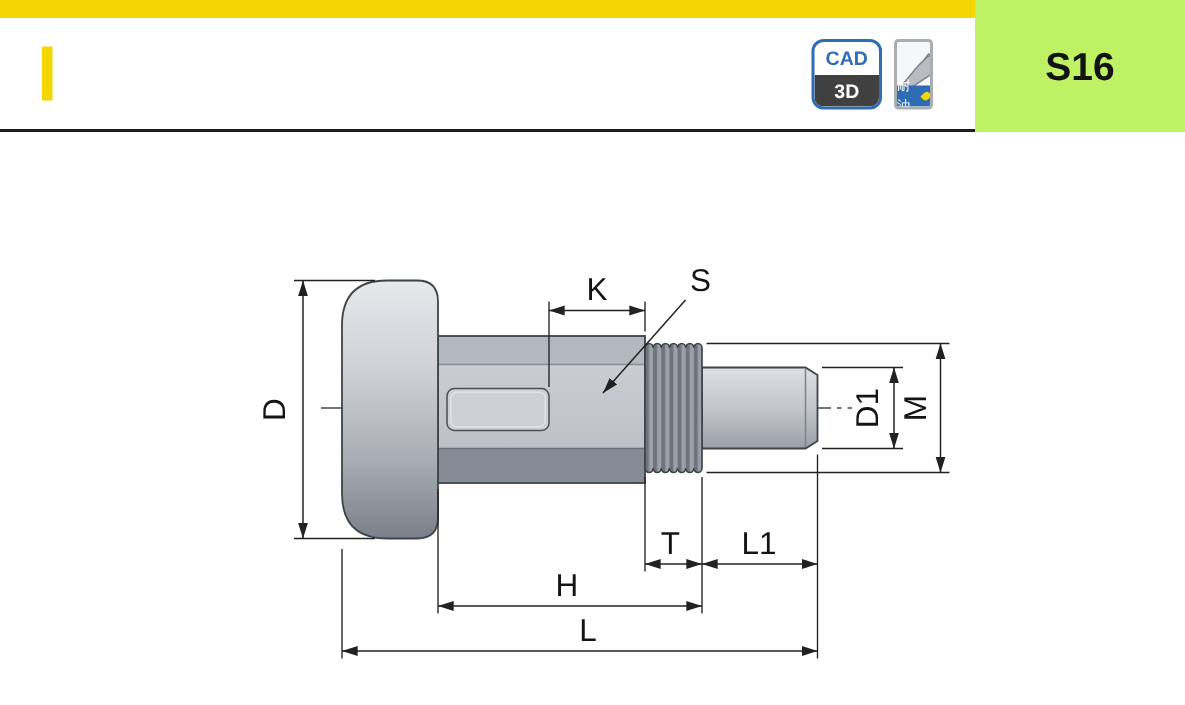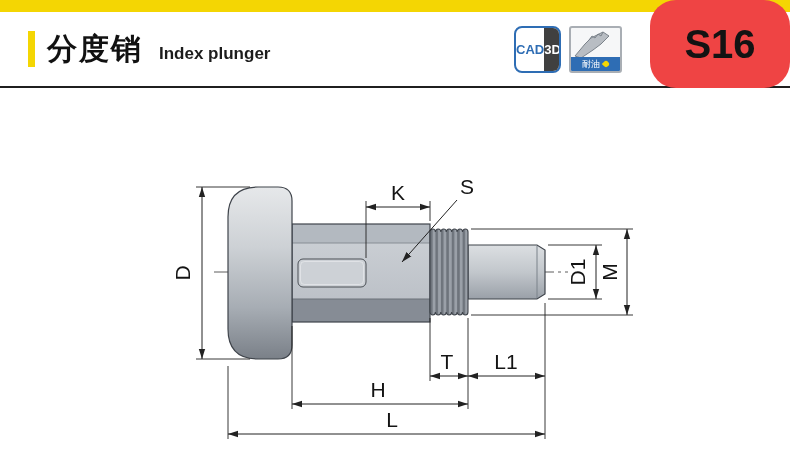--- a/index.html
+++ b/index.html
@@ -13,62 +13,58 @@
     border-bottom:2px solid #1f1f1f; box-sizing:border-box;
     display:flex; align-items:center; background:#fff;
   }
   .accent-bar { width:7px; height:36px; background:#f4d603; margin-left:28px; }
   .titles { display:flex; align-items:baseline; gap:16px; margin-left:12px; }
   .title-zh { font-size:30px; font-weight:bold; color:#111; letter-spacing:2px; }
   .title-en { font-size:17px; font-weight:bold; color:#1c1c1c; }
   .badges { position:absolute; right:168px; top:14px; display:flex; gap:8px; }
   .cad-badge {
     width:47px; height:47px; border:2px solid #2e6db4; border-radius:8px;
-    overflow:hidden; background:#fff; display:flex; 
+    overflow:hidden; background:#fff; display:flex; flex-direction:column;
     box-sizing:border-box; cursor:pointer;
   }
   .cad-top { flex:1; display:flex; align-items:center; justify-content:center;
     color:#2e6db4; font-weight:bold; font-size:13px; }
   .cad-bottom { flex:1; display:flex; align-items:center; justify-content:center;
     background:#404040; color:#fff; font-weight:bold; font-size:13px; }
   .tool-badge {
-    width:53px; height:47px; border:2px solid #a9aeb4; border-radius:3px;
+    width:26px; height:47px; border:2px solid #a9aeb4; border-radius:3px;
     background:#f6f7f8; position:relative; box-sizing:border-box; overflow:hidden;
   }
   .oil-label {
     position:absolute; bottom:0; left:0; right:0; height:14px; background:#2e6db4;
     color:#fff; font-size:9px; display:flex; align-items:center; justify-content:center; gap:3px;
   }
   .oil-drop { width:6px; height:6px; background:#f4d603; border-radius:50% 50% 50% 0;
     transform:rotate(45deg); }
   .part-code {
-    position:absolute; top:0; right:0; width:140px; height:88px; background:#ef4444;
+    position:absolute; top:0; right:0; width:140px; height:88px; background:#bef264;
     display:flex; align-items:center; justify-content:center;
-    font-size:40px; font-weight:bold; color:#131313;border-radius:26px;
+    font-size:26px; font-weight:bold; color:#131313;
   }
   .drawing-svg { position:absolute; top:90px; left:0; }
   .dim-label { font-size:21px; fill:#141414; font-family:"Liberation Sans", sans-serif; }
   .ext { stroke:#222; stroke-width:0.9; fill:none; }
   .dimline { stroke:#222; stroke-width:1; fill:none; }
   .outline { stroke:#3f444b; stroke-width:1.2; }
   .centerline { stroke:#4a4a4a; stroke-width:0.9; stroke-dasharray:16 4 3 4; }
 </style>
 </head>
 <body>
 
 <div class="page">
 
   <div class="topbar"></div>
 
   <div class="header">
     <div class="accent-bar"></div>
-    <div class="titles">
-      <span class="title-zh">分度销</span>
-      <span class="title-en">Index plunger</span>
-    </div>
     <div class="badges">
       <div class="cad-badge">
         <div class="cad-top">CAD</div>
         <div class="cad-bottom">3D</div>
       </div>
       <div class="tool-badge">
         <svg class="tool-icon" width="43" height="30" viewBox="0 0 43 30">
           <polygon points="4,28 14,16 20,10 32,4 38,8 30,16 22,22 10,30" fill="#b8bdc3" stroke="#7b828a" stroke-width="1"></polygon>
           <polyline points="32,4 30,8 27,6 24,10 21,8 18,12" fill="none" stroke="#7b828a" stroke-width="1"></polyline>
         </svg>

